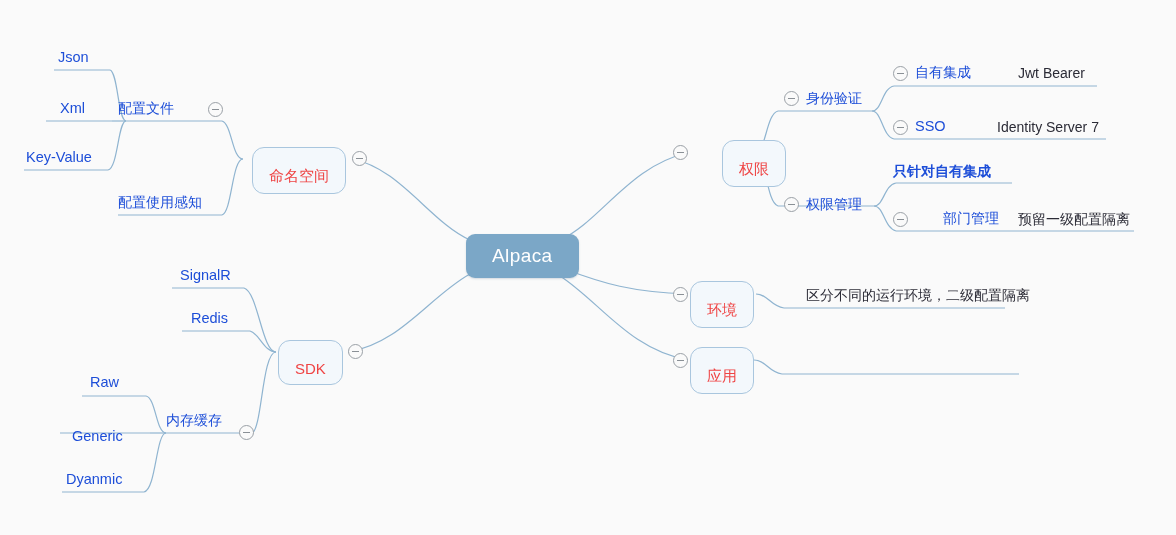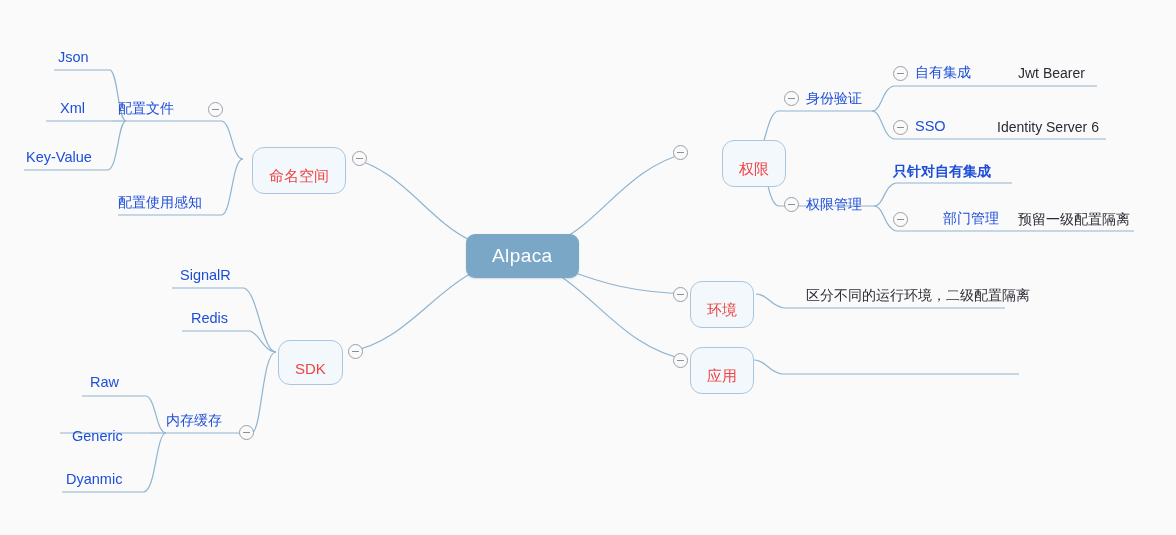--- a/index.html
+++ b/index.html
@@ -225,21 +225,21 @@
   </div>
   <div class="lbl-pair" style="left:1018px; top:65px;">
     <span>Jwt Bearer</span>
   </div>
 
   <div class="toggle" style="left:893px; top:120px;"></div>
   <div class="node text-node latin" style="left:915px; top:118px;">
     <span>SSO</span>
   </div>
   <div class="lbl-pair" style="left:997px; top:119px;">
-    <span>Identity Server 6</span>
+    <span>Identity Server 7</span>
   </div>
 
   <div class="node text-node" style="left:893px; top:163px;font-weight:bold;">
     <span>只针对自有集成</span>
   </div>
 
   <div class="toggle" style="left:893px; top:212px;"></div>
   <div class="node text-node" style="left:915px; top:210px;margin-left:28px;">
     <span>部门管理</span>
   </div>

